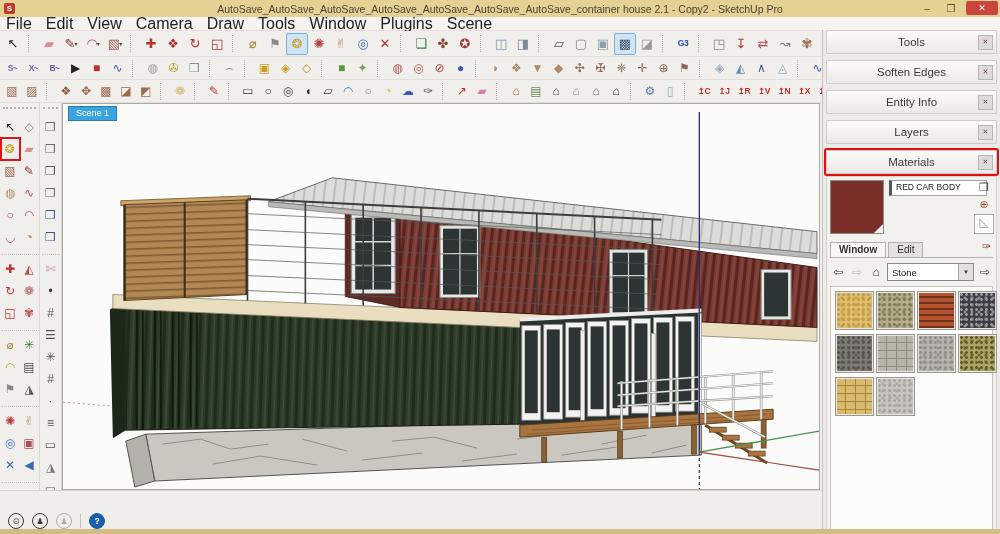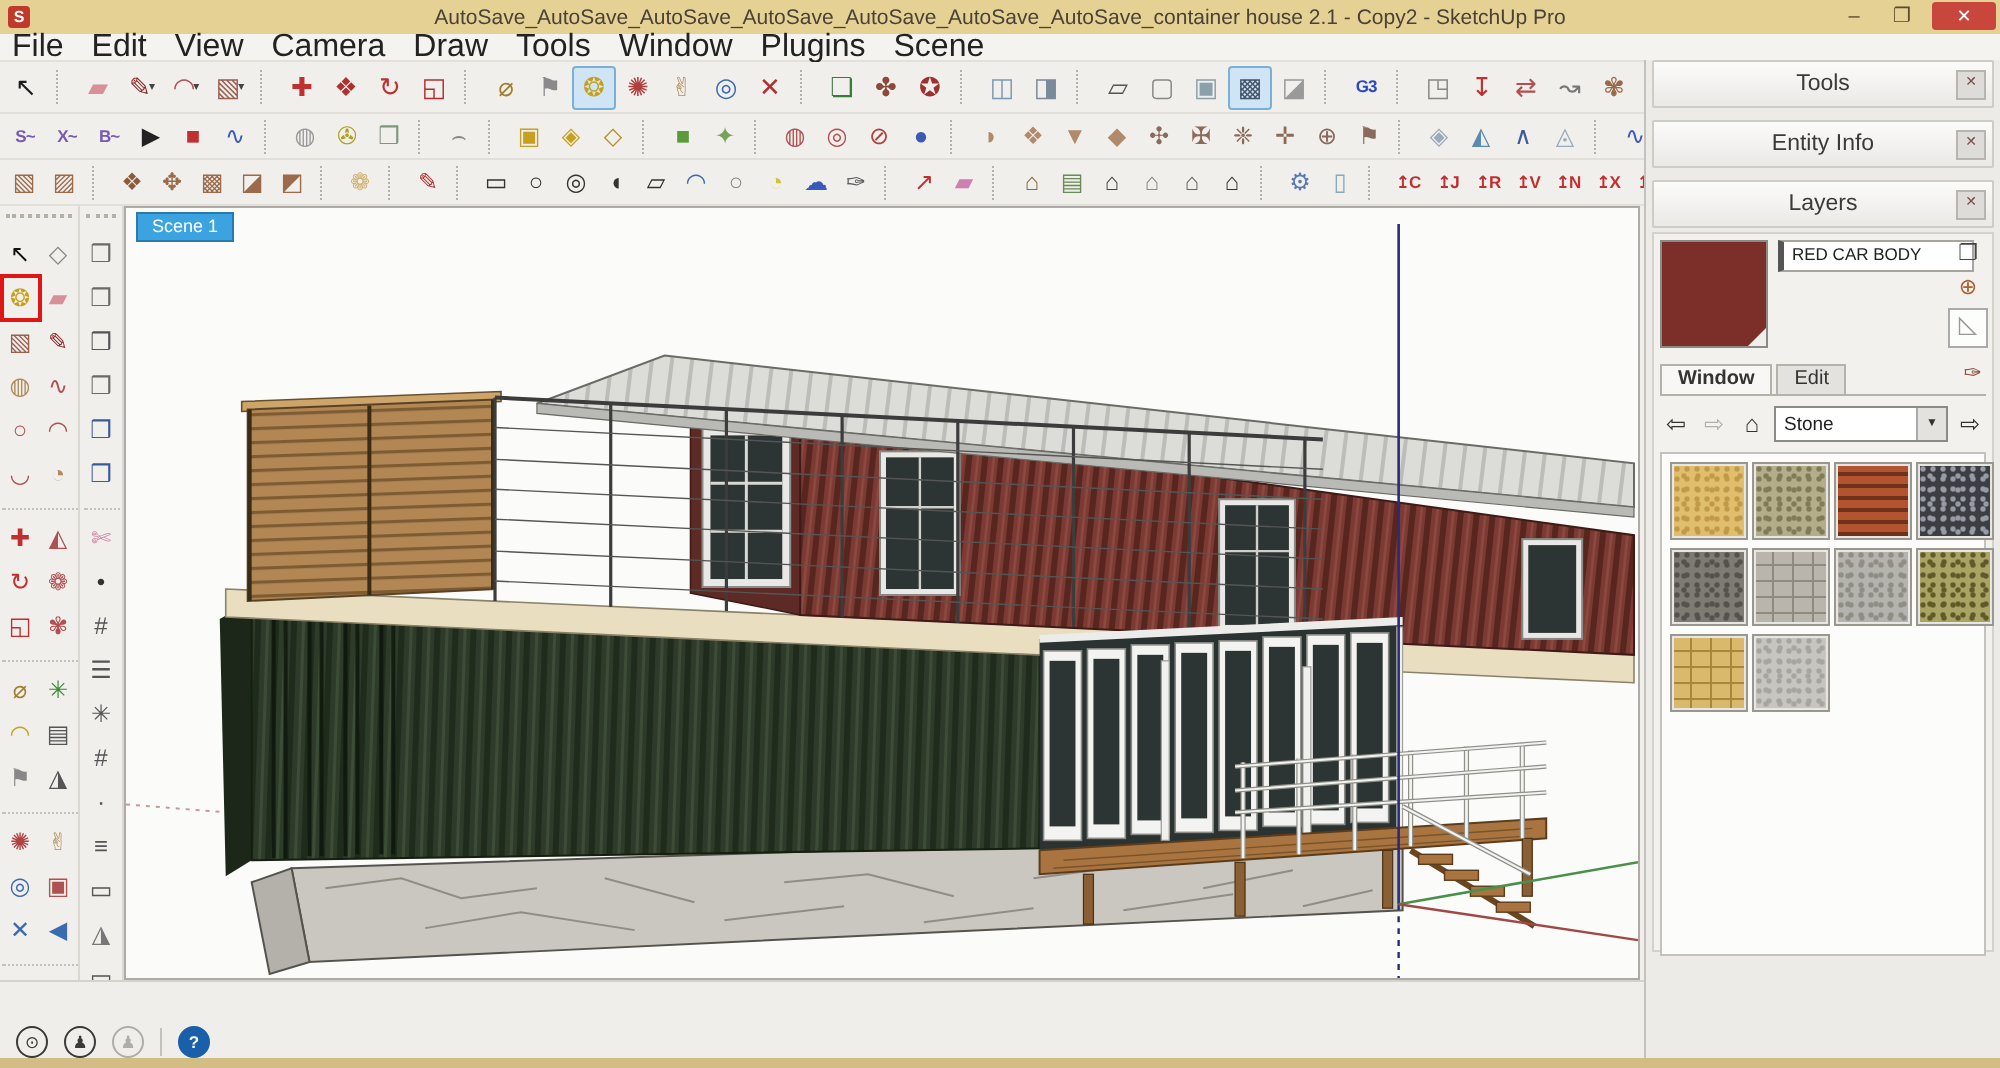--- a/index.html
+++ b/index.html
@@ -794,25 +794,33 @@
     <div id="scene-tab">Scene 1</div>
   </div>
 
   <div id="rightpanel">
     <div id="trays">
         <div class="tray">
           <span class="tray-label">Tools</span>
           <span class="tray-close">✕</span>
         </div>
         <div class="tray">
+          <span class="tray-label">Soften Edges</span>
+          <span class="tray-close">✕</span>
+        </div>
+        <div class="tray">
           <span class="tray-label">Entity Info</span>
           <span class="tray-close">✕</span>
         </div>
         <div class="tray">
           <span class="tray-label">Layers</span>
+          <span class="tray-close">✕</span>
+        </div>
+        <div class="tray hl-red">
+          <span class="tray-label">Materials</span>
           <span class="tray-close">✕</span>
         </div>
       </div>
 
     <div id="mat-body">
       <div id="mat-preview">
           <div class="fold"></div>
         </div>
       <div id="mat-name">RED CAR BODY</div>
       <div class="mat-sideicons">

